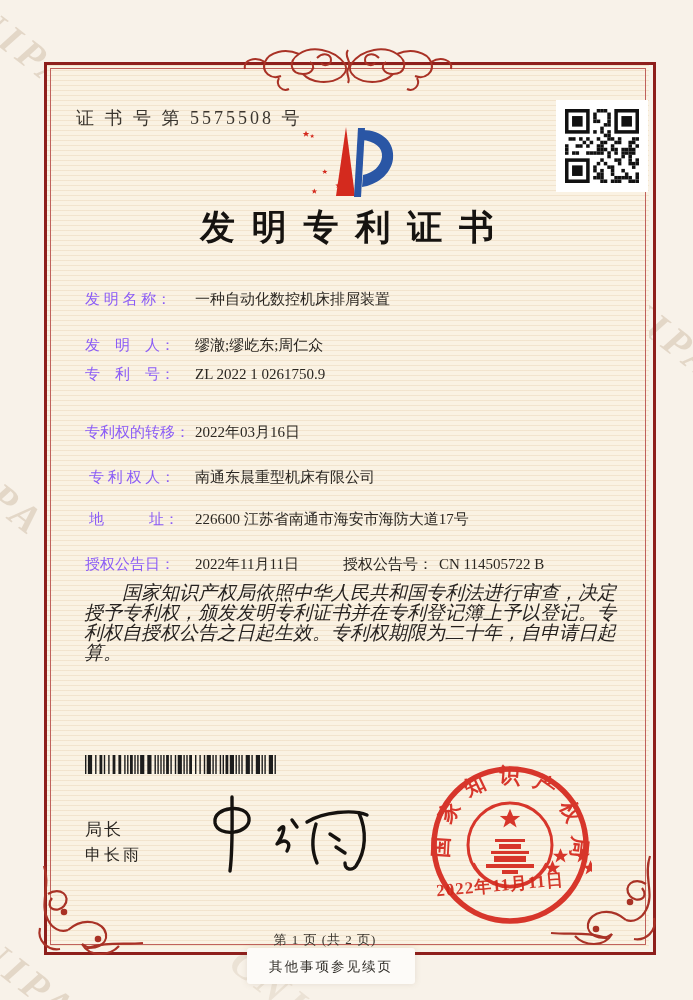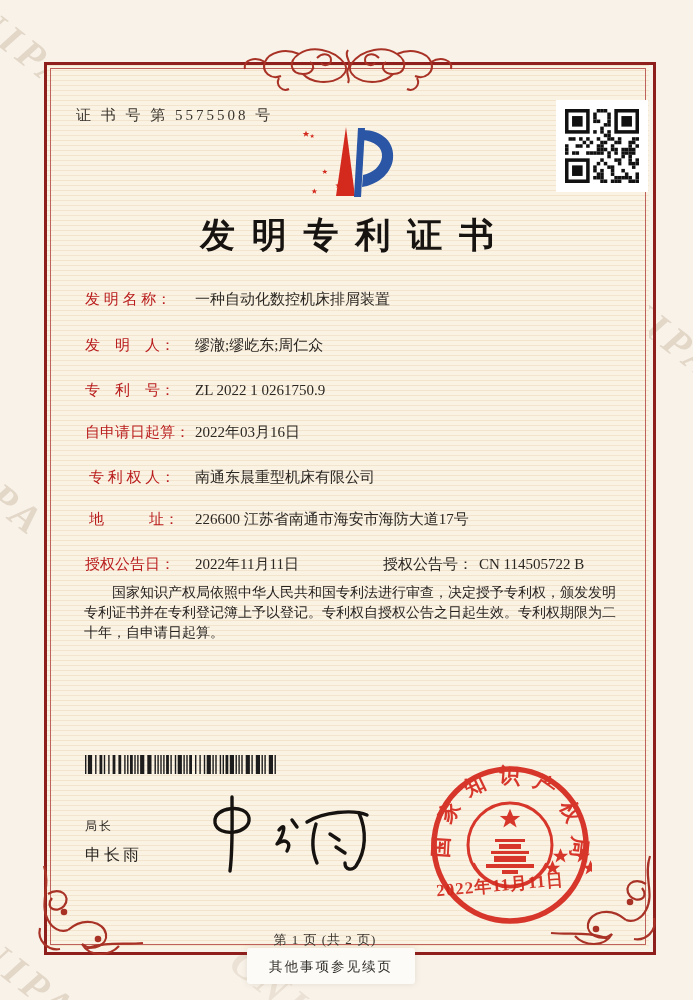--- a/index.html
+++ b/index.html
@@ -17,37 +17,37 @@
     color:rgba(178,152,124,0.30);transform:rotate(38deg);transform-origin:left top;
     white-space:nowrap;user-select:none;pointer-events:none;
   }
   
   .frame-fill{
     left:47px;top:65px;width:602px;height:884px;
     background:repeating-linear-gradient(180deg, rgba(214,176,128,0.22) 0px, rgba(214,176,128,0.22) 1px, rgba(0,0,0,0) 1px, rgba(0,0,0,0) 5px),#faf2e3;
   }
   .frame-outer{left:44px;top:62px;width:606px;height:887px;border:3px solid #8e1f1c;}
   .frame-inner{left:50px;top:68px;width:594px;height:875px;border:1px solid #c0625c;}
-  .cert-no{left:76px;top:106px;font-size:15px;letter-spacing:3px;color:#3a352e;}
+  .cert-no{left:76px;top:106px;font-size:18px;letter-spacing:3px;color:#3a352e;}
   .title{
     left:44px;top:204px;width:606px;text-align:center;
     font-size:35px;font-weight:bold;color:#161310;
-    letter-spacing:0.48em;text-indent:0.48em;margin-top:8px;
+    letter-spacing:0.48em;text-indent:0.48em;
   }
   .frow{position:absolute;left:85px;font-size:15px;white-space:nowrap;color:#2b2722;}
-  .frow .lbl{display:inline-block;width:94px;color:#b91c1c;}
+  .frow .lbl{display:inline-block;width:94px;color:#8b5cf6;}
   .frow .val{margin-left:16px;}
   .grant{position:absolute;left:343px;font-size:15px;white-space:nowrap;color:#2b2722;}
   .grant .val{margin-left:6px;}
   .body-text{
-    left:84px;top:583px;width:532px;font-size:14px;line-height:20px;
-    color:#262220;text-align:justify;
+    left:84px;top:583px;width:532px;font-size:19px;line-height:20px;
+    color:#262220;text-align:justify;font-style:italic;
   }
   .body-text p{margin:0;text-indent:2em;}
-  .signer-title{left:85px;top:818px;font-size:12px;color:#2b2722;letter-spacing:2px;}
+  .signer-title{left:85px;top:818px;font-size:17px;color:#2b2722;letter-spacing:2px;}
   .signer-name{left:85px;top:845px;font-size:16px;color:#2b2722;letter-spacing:3px;}
   .page-no{left:225px;top:931px;width:200px;text-align:center;font-size:13px;color:#3a352e;letter-spacing:1px;}
   .note-pad{left:247px;top:948px;width:168px;height:36px;background:#fdfbf8;border-radius:3px;box-shadow:0 0 6px rgba(120,100,70,0.15);}
   .note{left:247px;top:958px;width:168px;text-align:center;font-size:13.5px;color:#33302b;letter-spacing:2px;}
   .qr-pad{left:556px;top:100px;width:92px;height:92px;background:#ffffff;}
   .seal-date{
     left:436px;top:871px;width:190px;font-size:17px;font-weight:bold;
     color:rgba(208,40,26,0.92);letter-spacing:1px;transform:rotate(-5deg);
     white-space:nowrap;font-family:"Liberation Serif","DejaVu Serif",serif;
   }
@@ -255,36 +255,36 @@
   </svg>
 
   <div class="abs title">发明专利证书</div>
 
   <div class="frow" style="top:290px;">
     <span class="lbl">发 明 名 称：</span><span class="val">一种自动化数控机床排屑装置</span>
   </div>
   <div class="frow" style="top:336px;">
     <span class="lbl">发　明　人：</span><span class="val">缪澈;缪屹东;周仁众</span>
   </div>
-  <div class="frow" style="top:381px;">
+  <div class="frow" style="top:365px;">
     <span class="lbl">专　利　号：</span><span class="val">ZL 2022 1 0261750.9</span>
   </div>
   <div class="frow" style="top:423px;">
-    <span class="lbl">自申请日起算：</span><span class="val">2022年03月16日</span>
+    <span class="lbl">专利权的转移：</span><span class="val">2022年03月16日</span>
   </div>
   <div class="frow" style="top:468px;text-align:center;">
     <span class="lbl">专 利 权 人：</span><span class="val">南通东晨重型机床有限公司</span>
   </div>
   <div class="frow" style="top:510px;text-align:right;">
     <span class="lbl">地　　　址：</span><span class="val">226600 江苏省南通市海安市海防大道17号</span>
   </div>
   <div class="frow" style="top:555px;">
     <span class="lbl">授权公告日：</span><span class="val">2022年11月11日</span>
   </div>
-  <div class="grant" style="top:555px;margin-left:40px;">
+  <div class="grant" style="top:555px;">
     <span class="lbl">授权公告号：</span><span class="val">CN 114505722 B</span>
   </div>
 
   <div class="abs body-text">
     <p>国家知识产权局依照中华人民共和国专利法进行审查，决定授予专利权，颁发发明专利证书并在专利登记簿上予以登记。专利权自授权公告之日起生效。专利权期限为二十年，自申请日起算。</p>
   </div>
 
   <svg class="abs" style="left:85px;top:755px;" width="195" height="19" viewBox="0 0 195 19">
     <g id="barcode-bars">
         <rect x="0.0" y="0" width="1.4" height="19" fill="#1c1c1c"></rect>

